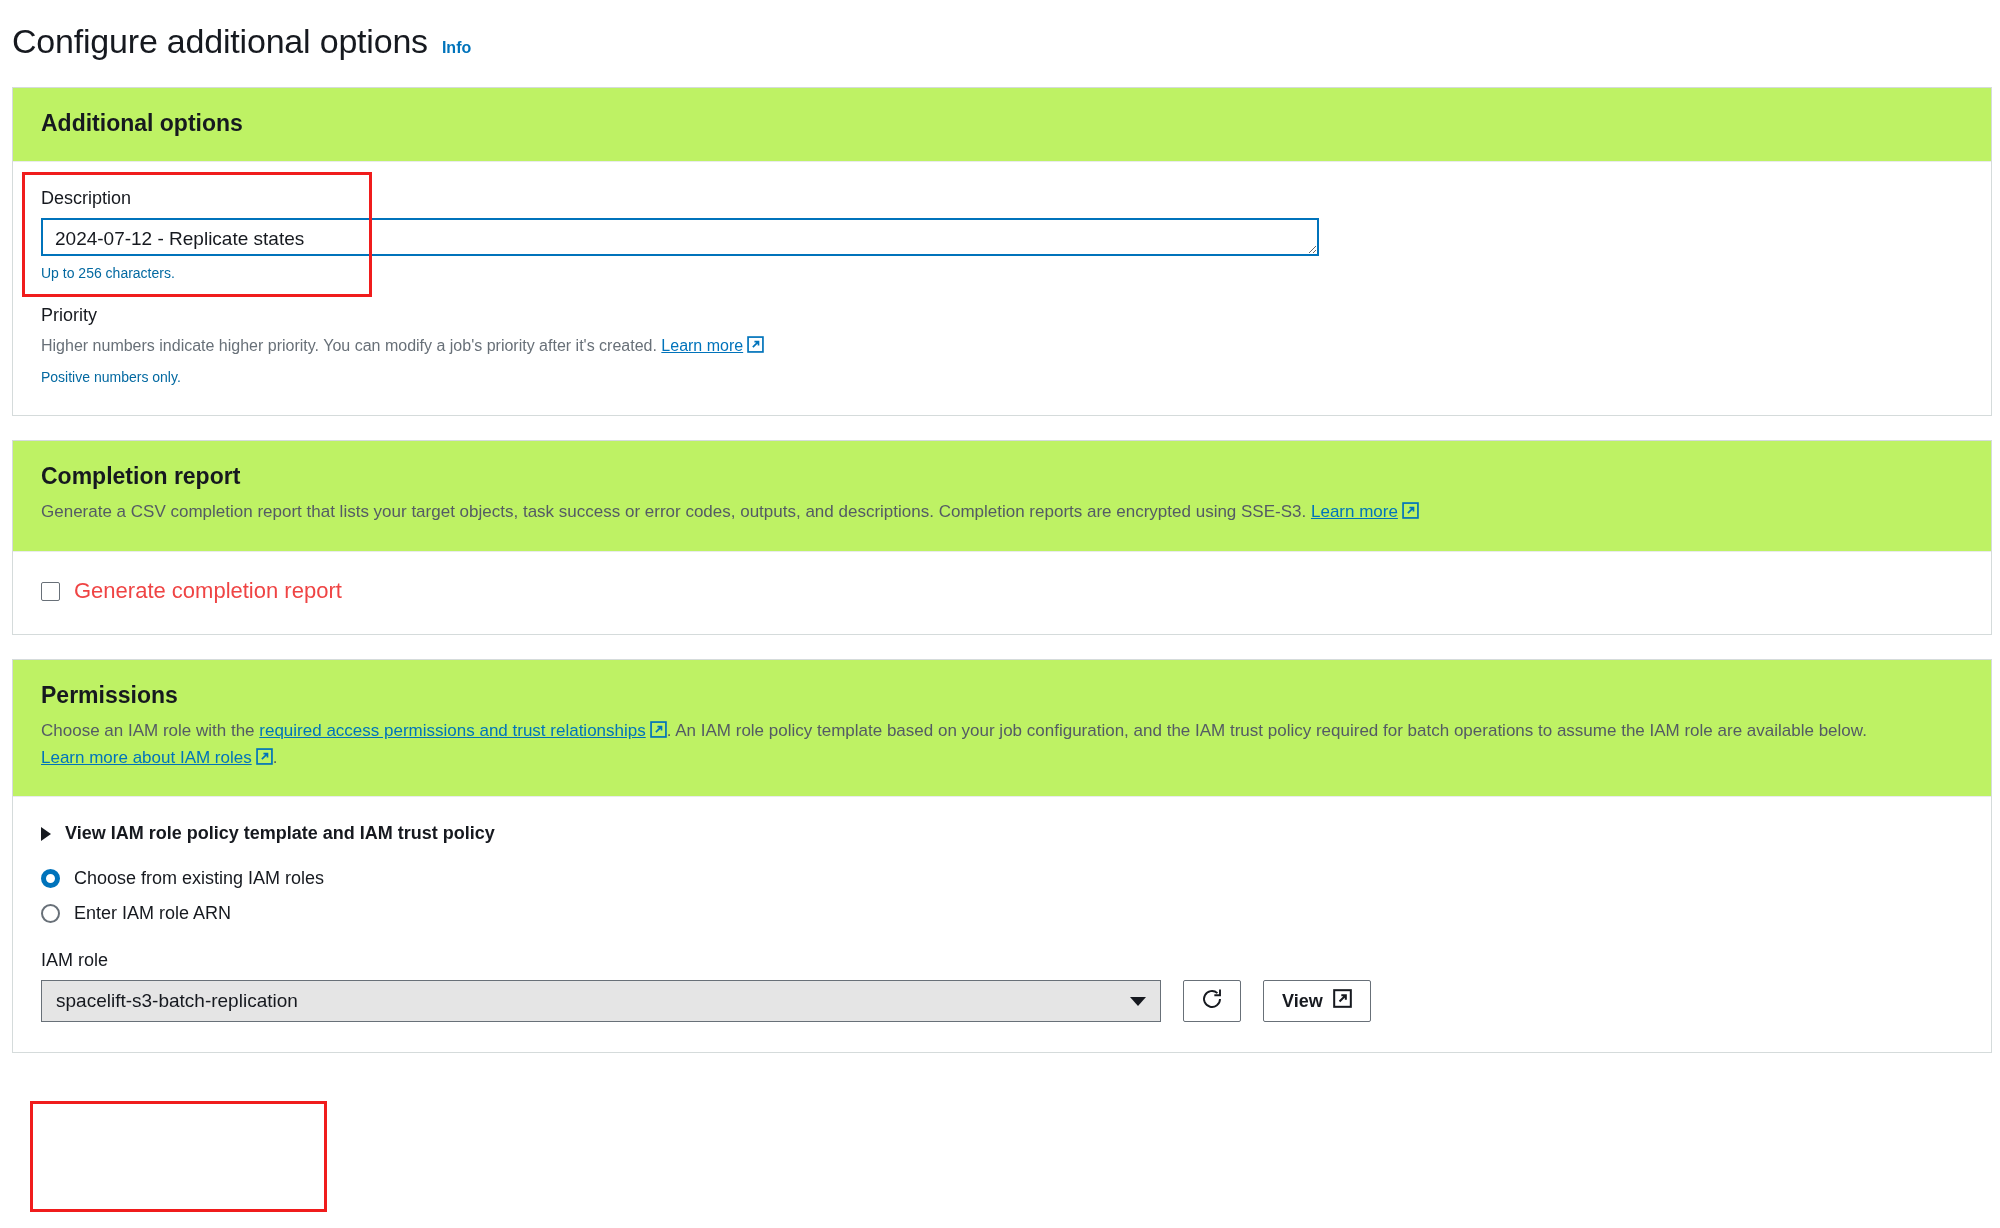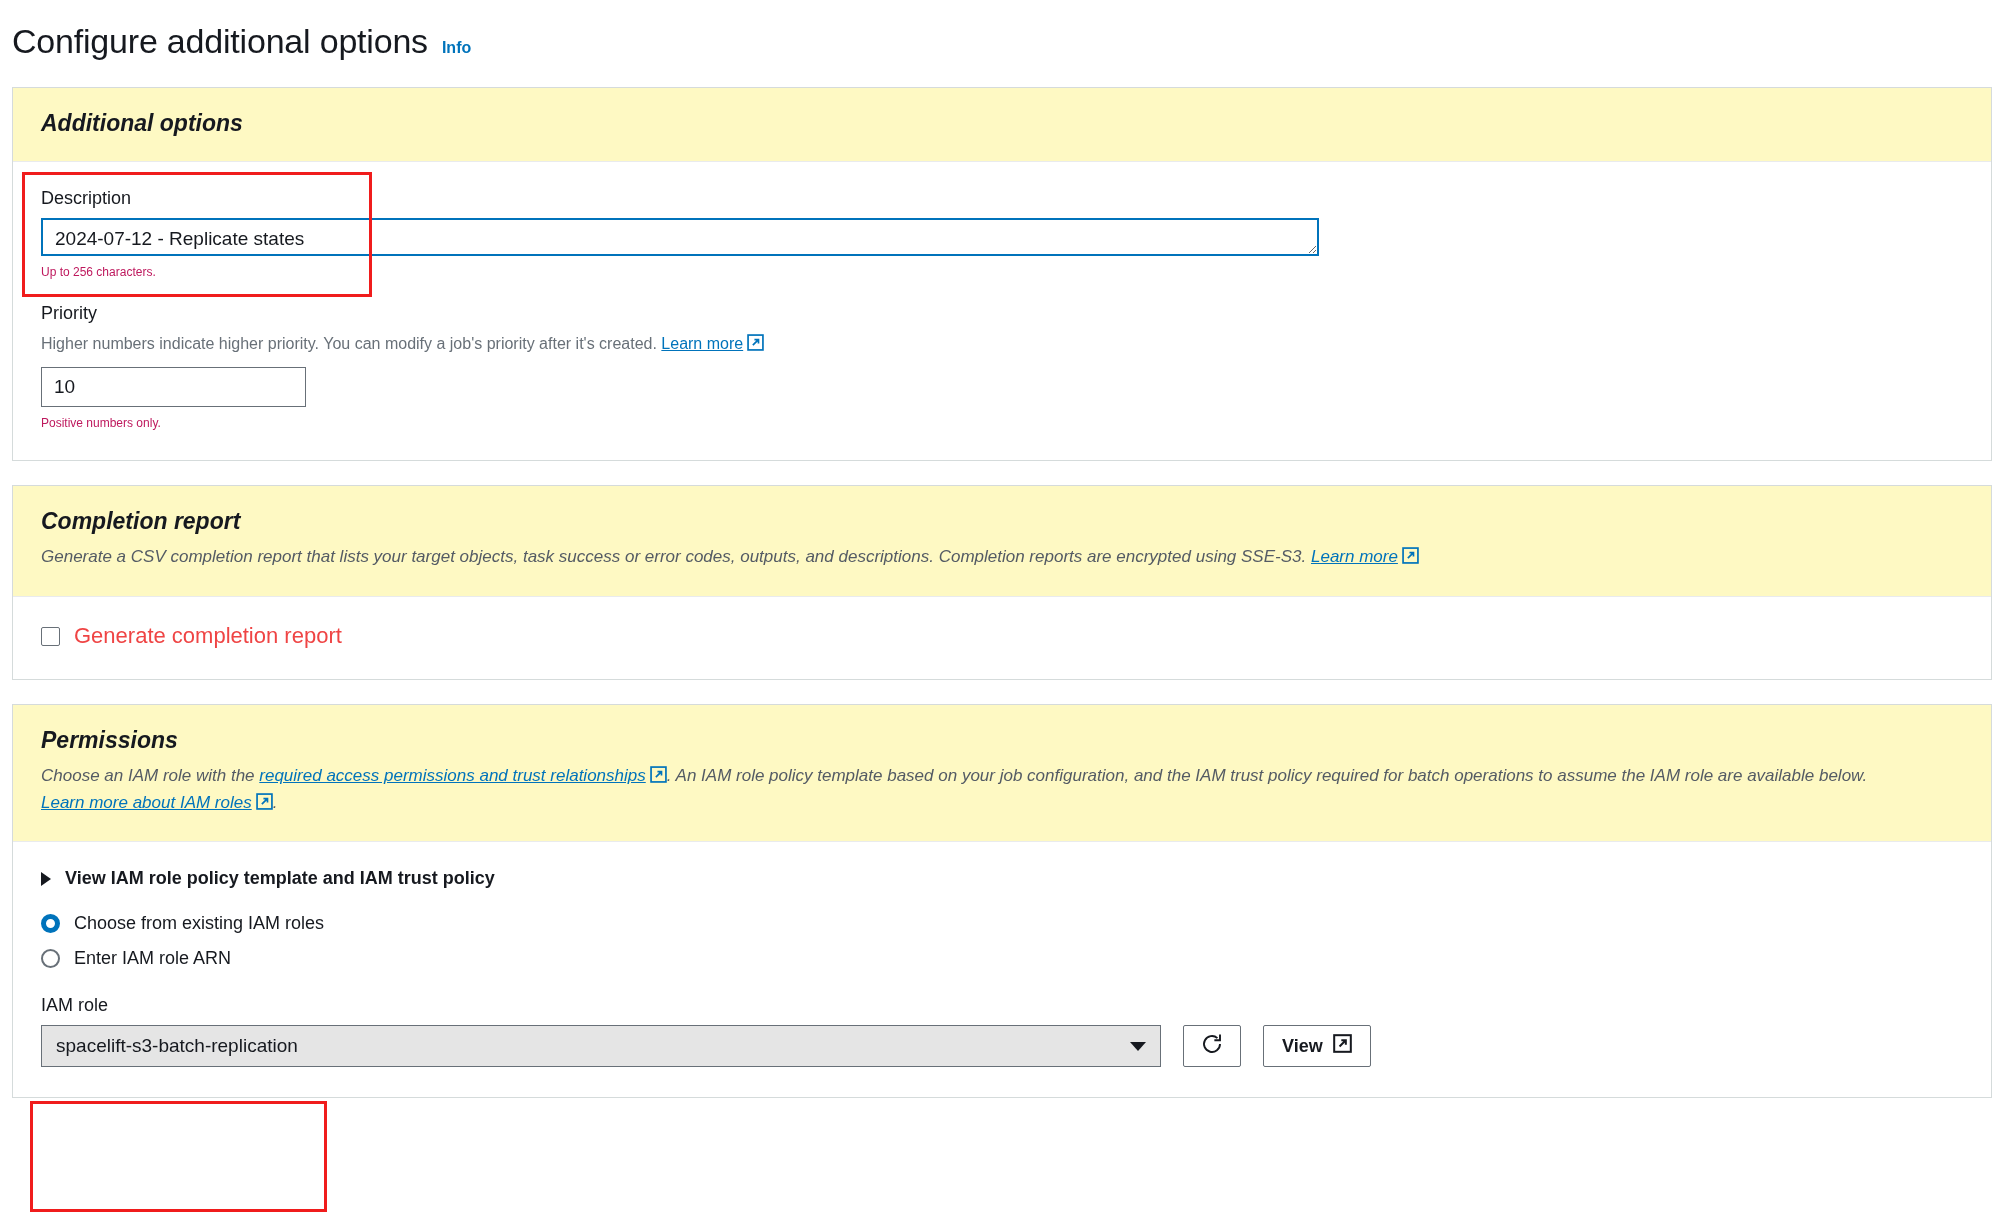--- a/index.html
+++ b/index.html
@@ -38,24 +38,23 @@
     cursor: pointer;
   }
 
   
   .card {
     background: #ffffff;
     border: 1px solid #d5dbdb;
     margin: 0 8px 24px 12px;
   }
   .card-head {
-    background: #fef9c3;
+    background: #bef264;
     border-bottom: 1px solid #e9ebed;
     padding: 22px 28px 24px 28px;
-    font-style: italic;
   }
   .card-title {
     font-size: 23px;
     font-weight: bold;
     color: #16191f;
     margin: 0 0 0 0;
   }
   .card-desc {
     margin-top: 10px;
     font-size: 17px;
@@ -77,22 +76,22 @@
     display: block;
     margin-bottom: 9px;
   }
   .field-desc {
     font-size: 16px;
     color: #687078;
     margin: 2px 0 10px 0;
     line-height: 1.4;
   }
   .field-hint {
-    font-size: 12px;
-    color: #be185d;
+    font-size: 14px;
+    color: #0369a1;
     margin-top: 9px;
   }
 
   textarea.desc-input {
     width: 1278px;
     height: 38px;
     min-height: 38px;
     font-family: "Liberation Sans", sans-serif;
     font-size: 19px;
     color: #16191f;
@@ -276,21 +275,20 @@
 
       <div class="field">
         <label class="field-label">Priority</label>
         <div class="field-desc">
           <span>Higher numbers indicate higher priority. You can modify a job's priority after it's created.</span>
           <a class="link"><span>Learn more</span></a><span class="ext-ico"><svg width="17" height="17" viewBox="0 0 16 16">
                 <rect x="1" y="1" width="14" height="14" fill="none" stroke="#0073bb" stroke-width="1.6"></rect>
                 <path d="M5.5 10.5 L10.5 5.5 M7 5.2 H10.8 V9" stroke="#0073bb" stroke-width="1.6" fill="none"></path>
               </svg></span>
         </div>
-        <input class="num-input" value="10" style="">
         <div class="field-hint">Positive numbers only.</div>
       </div>
 
     </div>
   </div>
 
   <div class="card">
     <div class="card-head">
       <div class="card-title">Completion report</div>
       <div class="card-desc">

